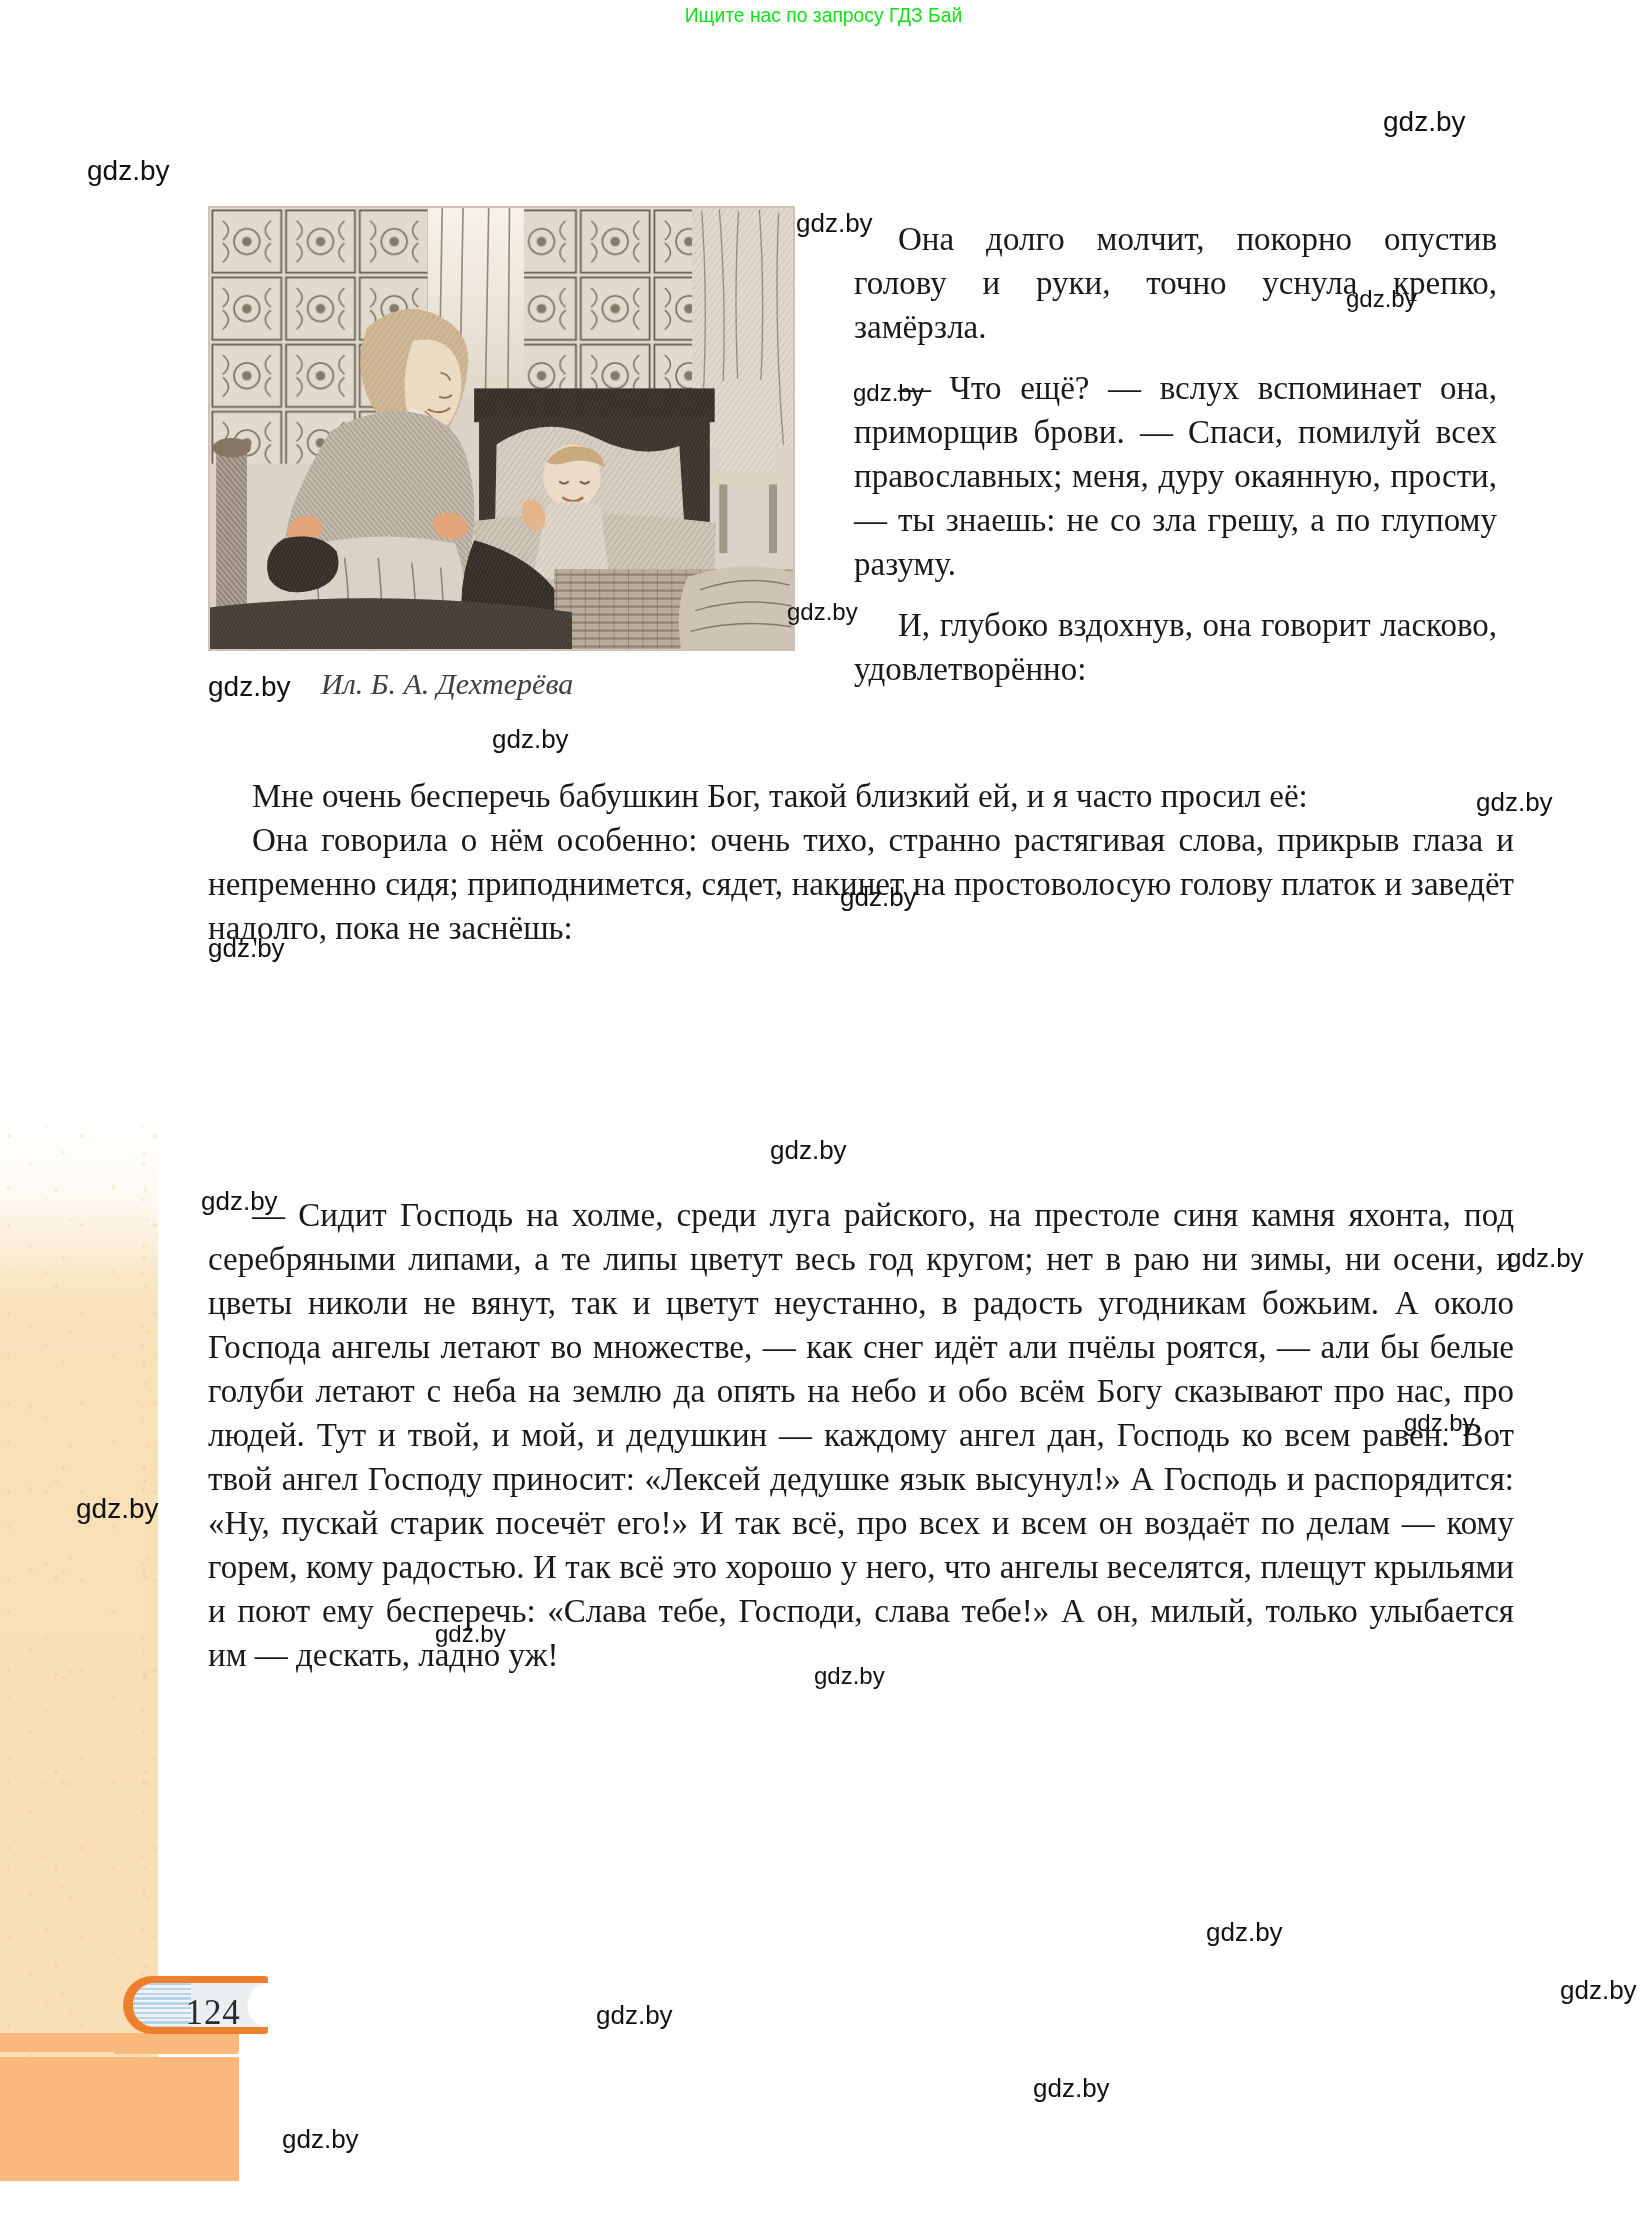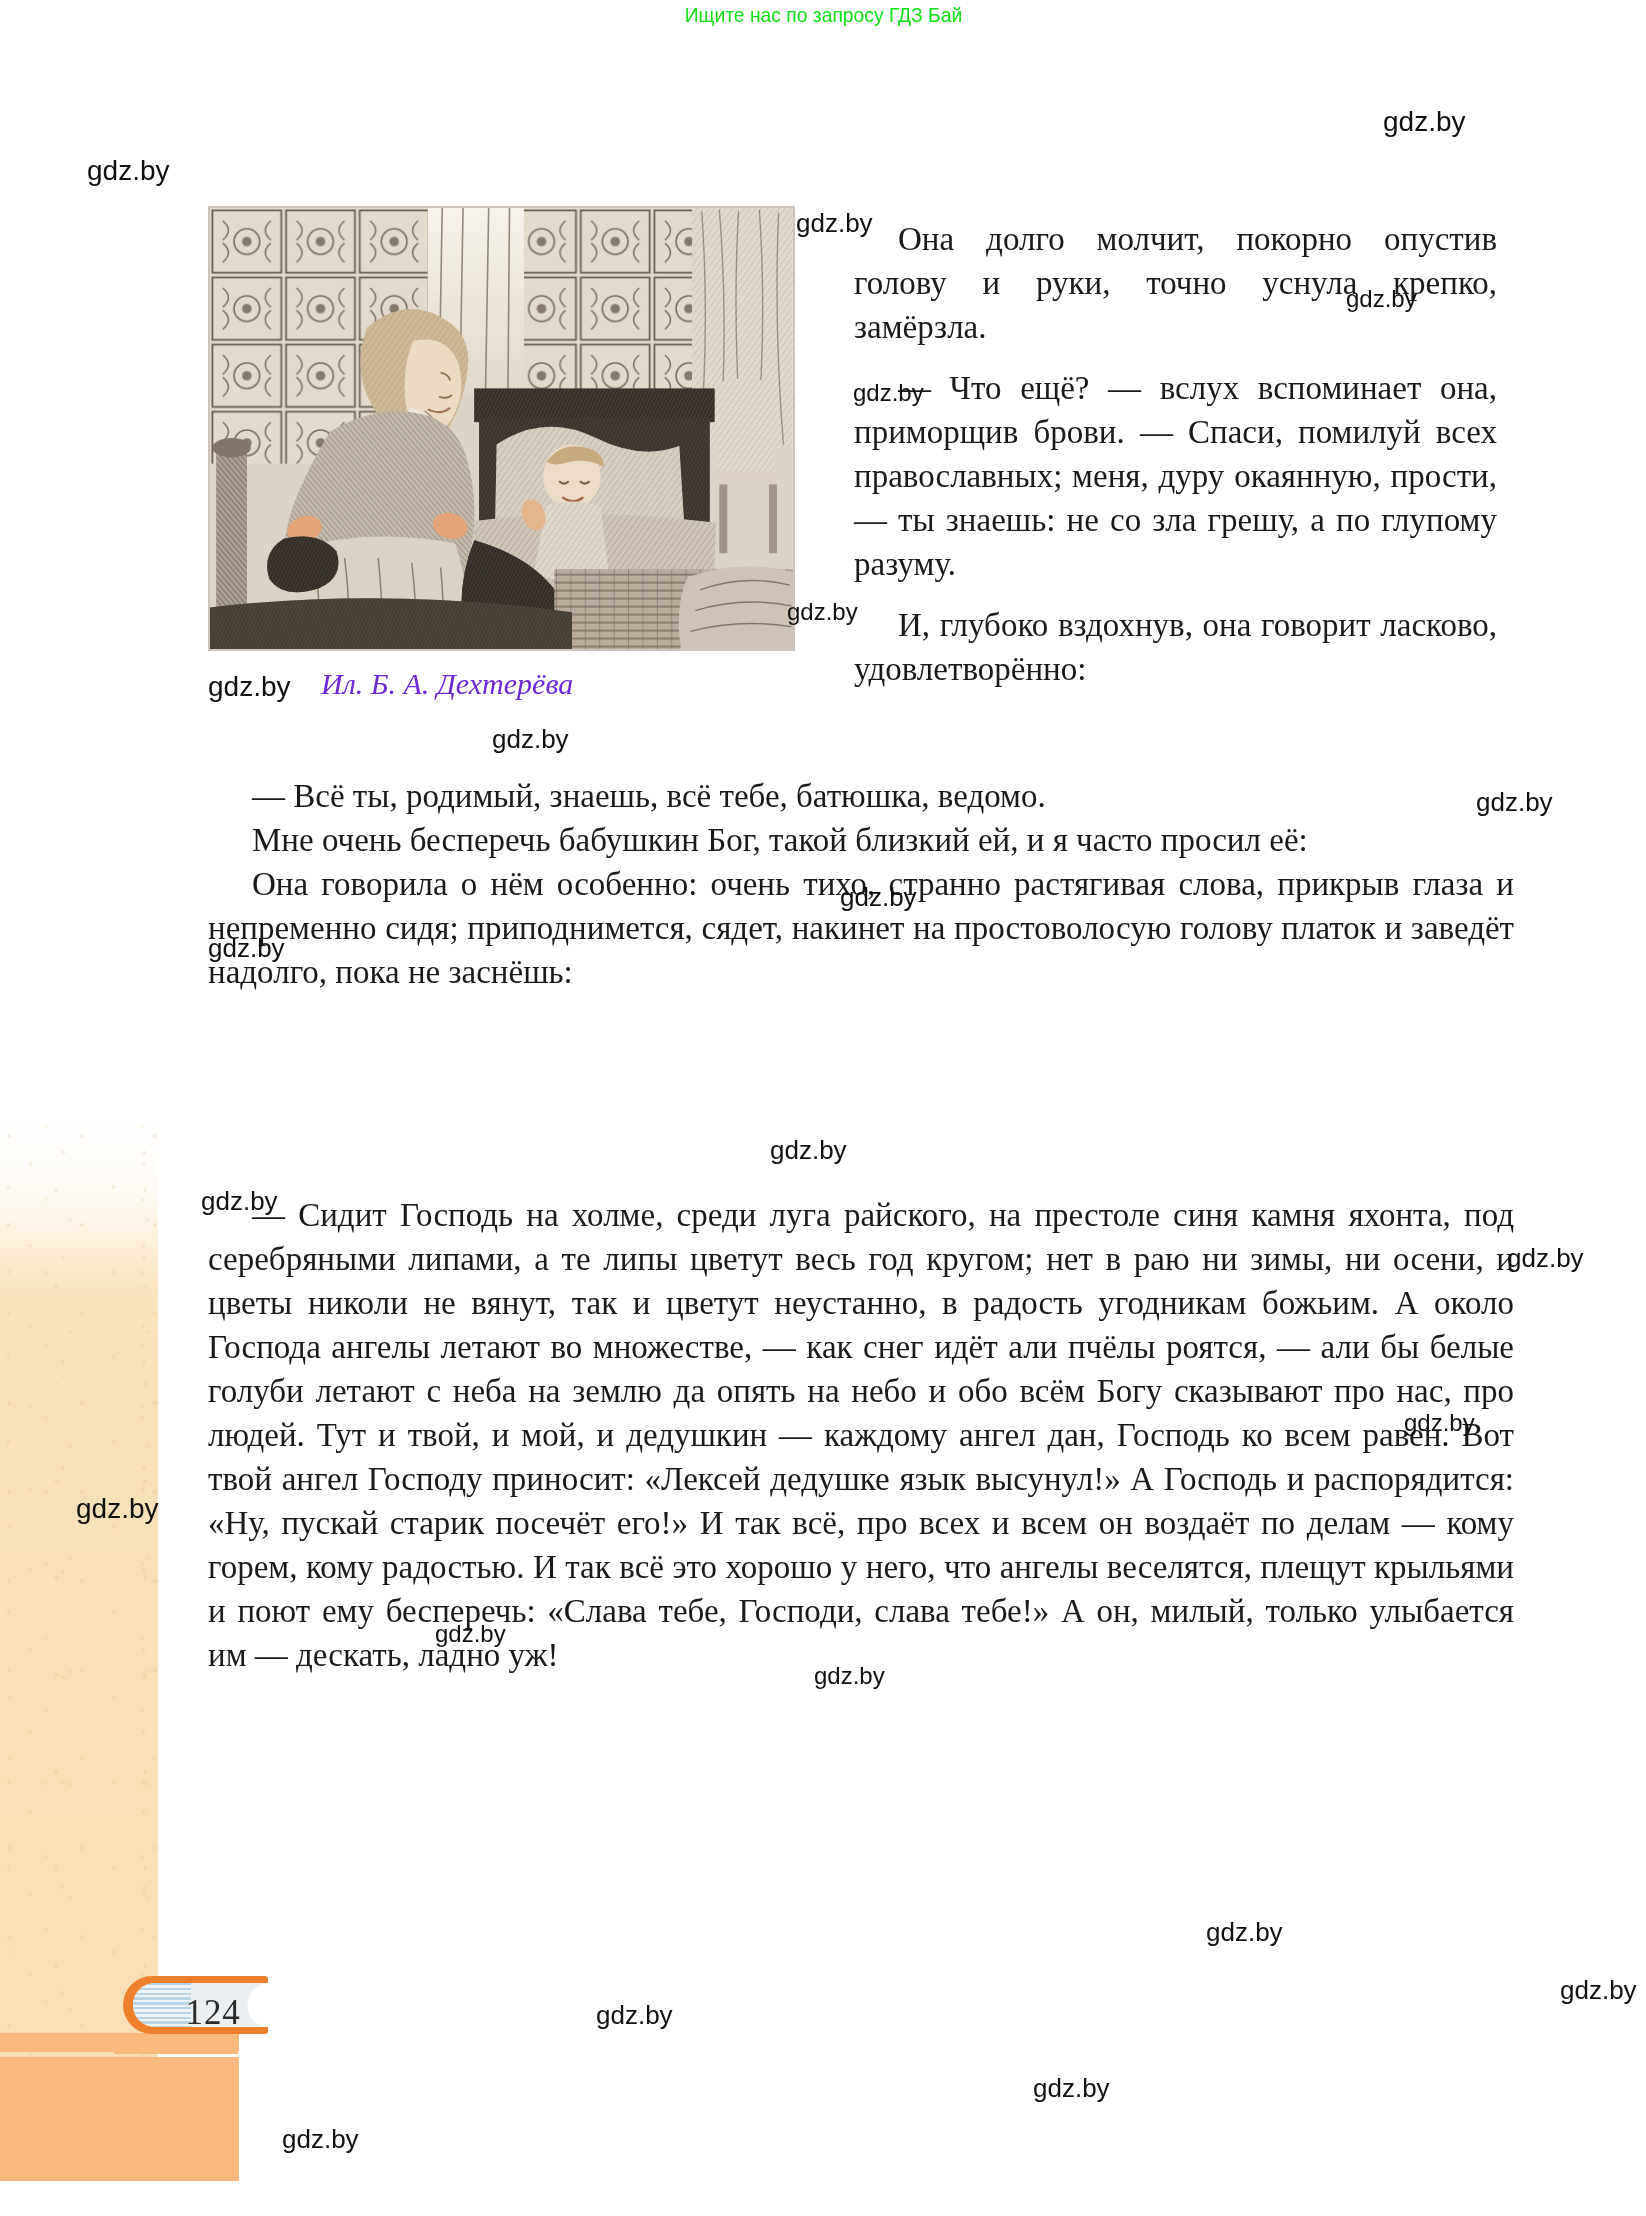--- a/index.html
+++ b/index.html
@@ -165,21 +165,21 @@
     overflow: hidden;
   }
   .illus svg { display: block; width: 100%; height: 100%; }
 
   .illus-caption {
     position: absolute;
     left: 321px;
     top: 667px;
     font-style: italic;
     font-size: 30px;
-    color: #6d28d9;
+    color: #404040;
     white-space: nowrap;
   }
 
   
   .col-right {
     position: absolute;
     left: 837px;
     top: 200px;
     width: 677px;
     font-size: 33px;
@@ -358,21 +358,20 @@
 
   <div class="illus-caption">Ил. Б. А. Дехтерёва</div>
 
   <div class="col-right">
     <p class="ind">Она долго молчит, покорно опустив голову и руки, точно уснула крепко, замёрзла.</p>
     <p class="ind">— Что ещё? — вслух вспоминает она, приморщив брови. — Спаси, помилуй всех православных; меня, дуру окаянную, прости, — ты знаешь: не со зла грешу, а по глупому разуму.</p>
     <p class="ind">И, глубоко вздохнув, она говорит ласково, удовлетворённо:</p>
   </div>
 
   <div class="blk" style="top:774px;">
-    <p class="ind">— Всё ты, родимый, знаешь, всё тебе, батюшка, ведомо.</p>
     <p class="ind">Мне очень бесперечь бабушкин Бог, такой близкий ей, и я часто просил её:</p>
     <p class="ind">Она говорила о нём особенно: очень тихо, странно растягивая слова, прикрыв глаза и непременно сидя; приподнимется, сядет, накинет на простоволосую голову платок и заведёт надолго, пока не заснёшь:</p>
   </div>
 
   <div class="blk" style="top:1193px;">
     <p class="ind">— Сидит Господь на холме, среди луга райского, на престоле синя камня яхонта, под серебряными липами, а те липы цветут весь год кругом; нет в раю ни зимы, ни осени, и цветы николи не вянут, так и цветут неустанно, в радость угодникам божьим. А около Господа ангелы летают во множестве, — как снег идёт али пчёлы роятся, — али бы белые голуби летают с неба на землю да опять на небо и обо всём Богу сказывают про нас, про людей. Тут и твой, и мой, и дедушкин — каждому ангел дан, Господь ко всем равен. Вот твой ангел Господу приносит: «Лексей дедушке язык высунул!» А Господь и распорядится: «Ну, пускай старик посечёт его!» И так всё, про всех и всем он воздаёт по делам — кому горем, кому радостью. И так всё это хорошо у него, что ангелы веселятся, плещут крыльями и поют ему бесперечь: «Слава тебе, Господи, слава тебе!» А он, милый, только улыбается им — дескать, ладно уж!</p>
   </div>
 
   <div class="page-badge">
     <div class="badge-cover"></div>

